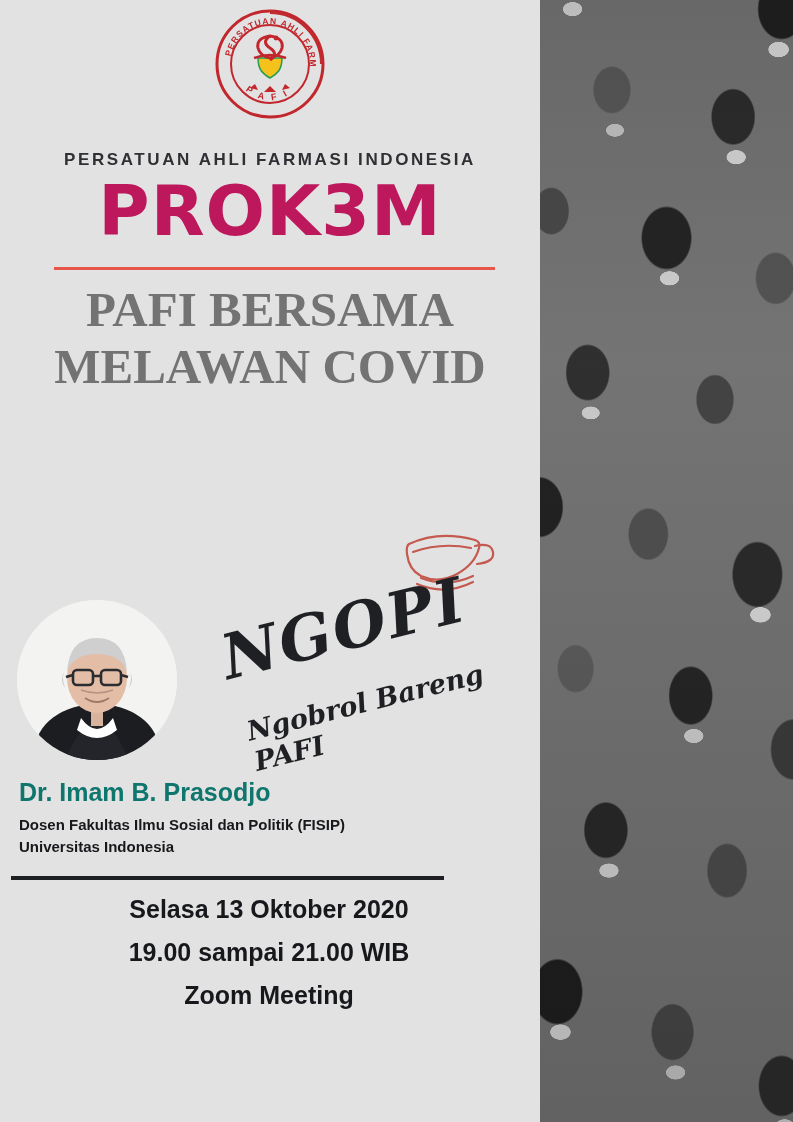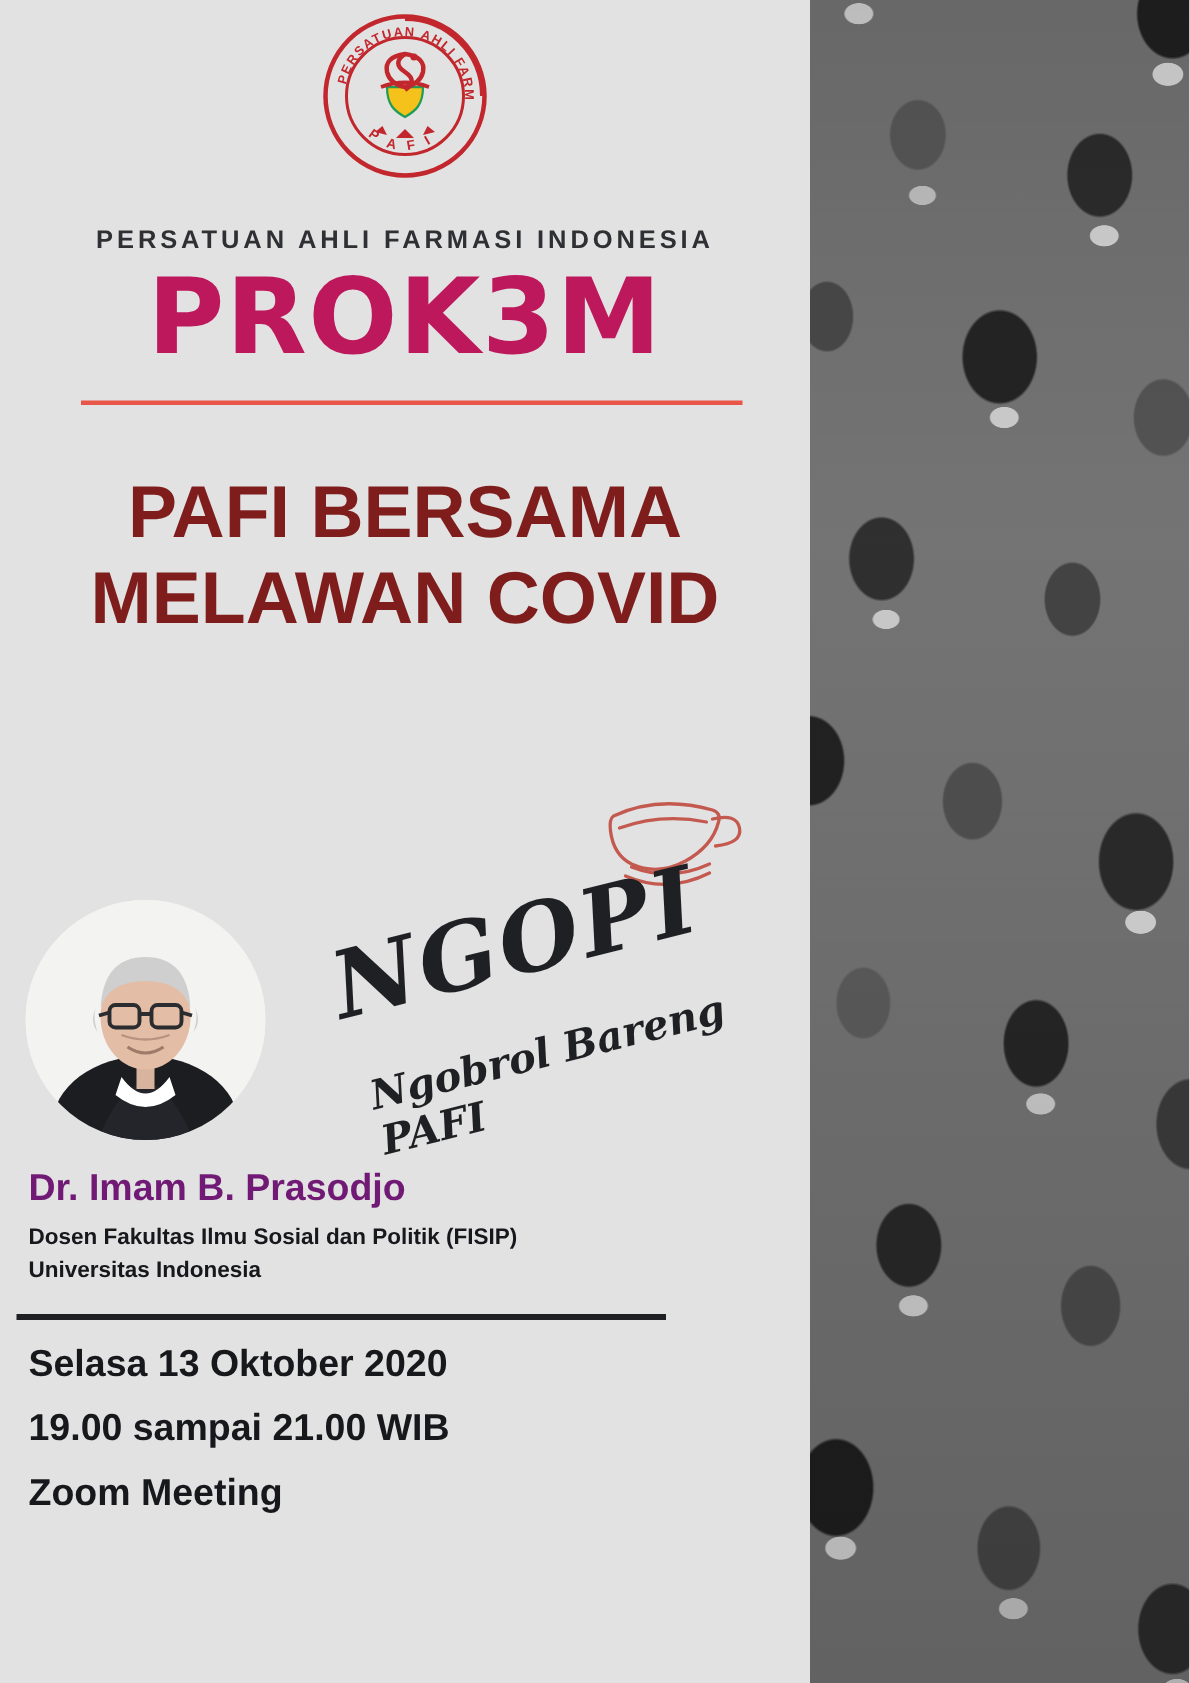--- a/index.html
+++ b/index.html
@@ -149,23 +149,22 @@
 
   .headline {
     position: absolute;
     top: 282px;
     left: 0;
     width: 540px;
     text-align: center;
     font-size: 49px;
     font-weight: 700;
     line-height: 1.16;
-    color: #7f1d1d;
-    font-family: Liberation Sans, sans-serif;
-    margin-top: 32px;
+    color: #737373;
+    font-family: Liberation Serif, serif;
   }
   .headline div { white-space: nowrap; }
 
   
   .ngopi-block {
     position: absolute;
     top: 500px;
     left: 195px;
     width: 330px;
     height: 280px;
@@ -211,21 +210,21 @@
     border-radius: 50%;
     overflow: hidden;
     background: #f2f2f2;
   }
   .speaker-name {
     position: absolute;
     top: 778px;
     left: 19px;
     font-size: 25px;
     font-weight: 700;
-    color: #701a75;
+    color: #0f766e;
   }
   .speaker-role {
     position: absolute;
     top: 814px;
     left: 19px;
     font-size: 15px;
     font-weight: 700;
     color: #17181b;
     line-height: 1.45;
   }
@@ -242,21 +241,21 @@
   .details {
     position: absolute;
     top: 888px;
     left: 19px;
     width: 500px;
     font-size: 25px;
     font-weight: 700;
     color: #17181b;
     line-height: 1.72;
   }
-  .details div { white-space: nowrap; }
+  .details div { white-space: nowrap; text-align: center; }
 </style>
 </head>
 <body>
 
 <div class="poster">
 
   <div class="photo-col">
     <div class="crowd">
       <div class="layer l1"></div>
       <div class="layer l2"></div>

